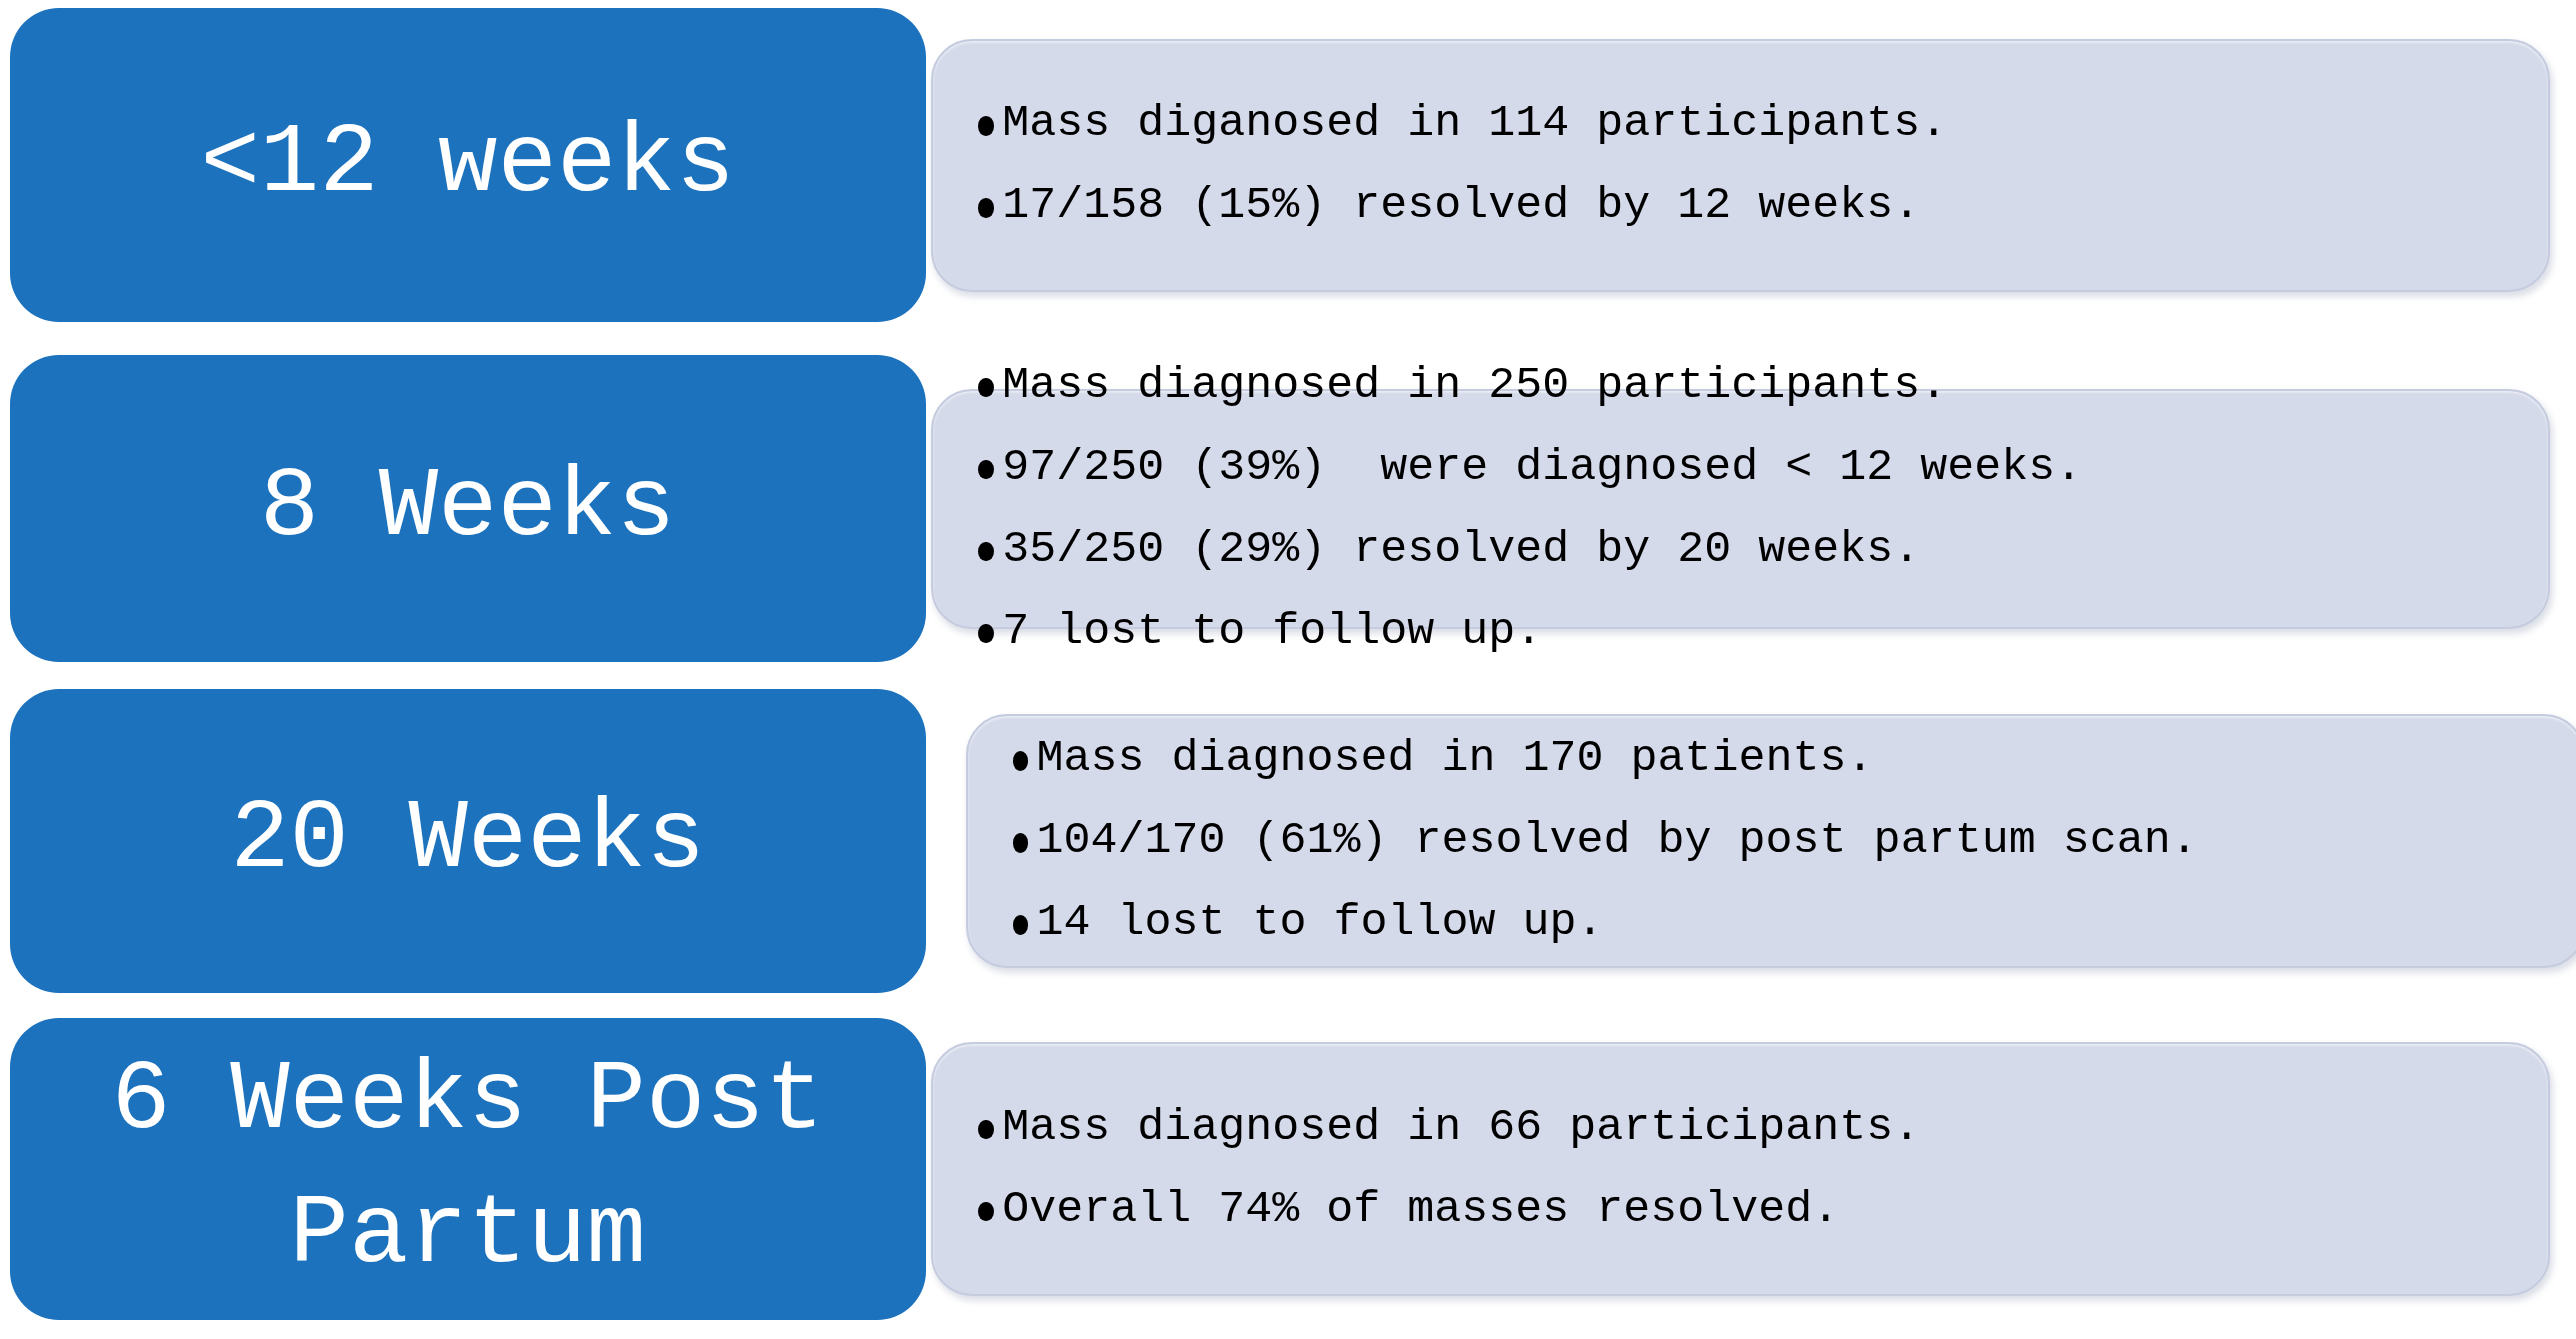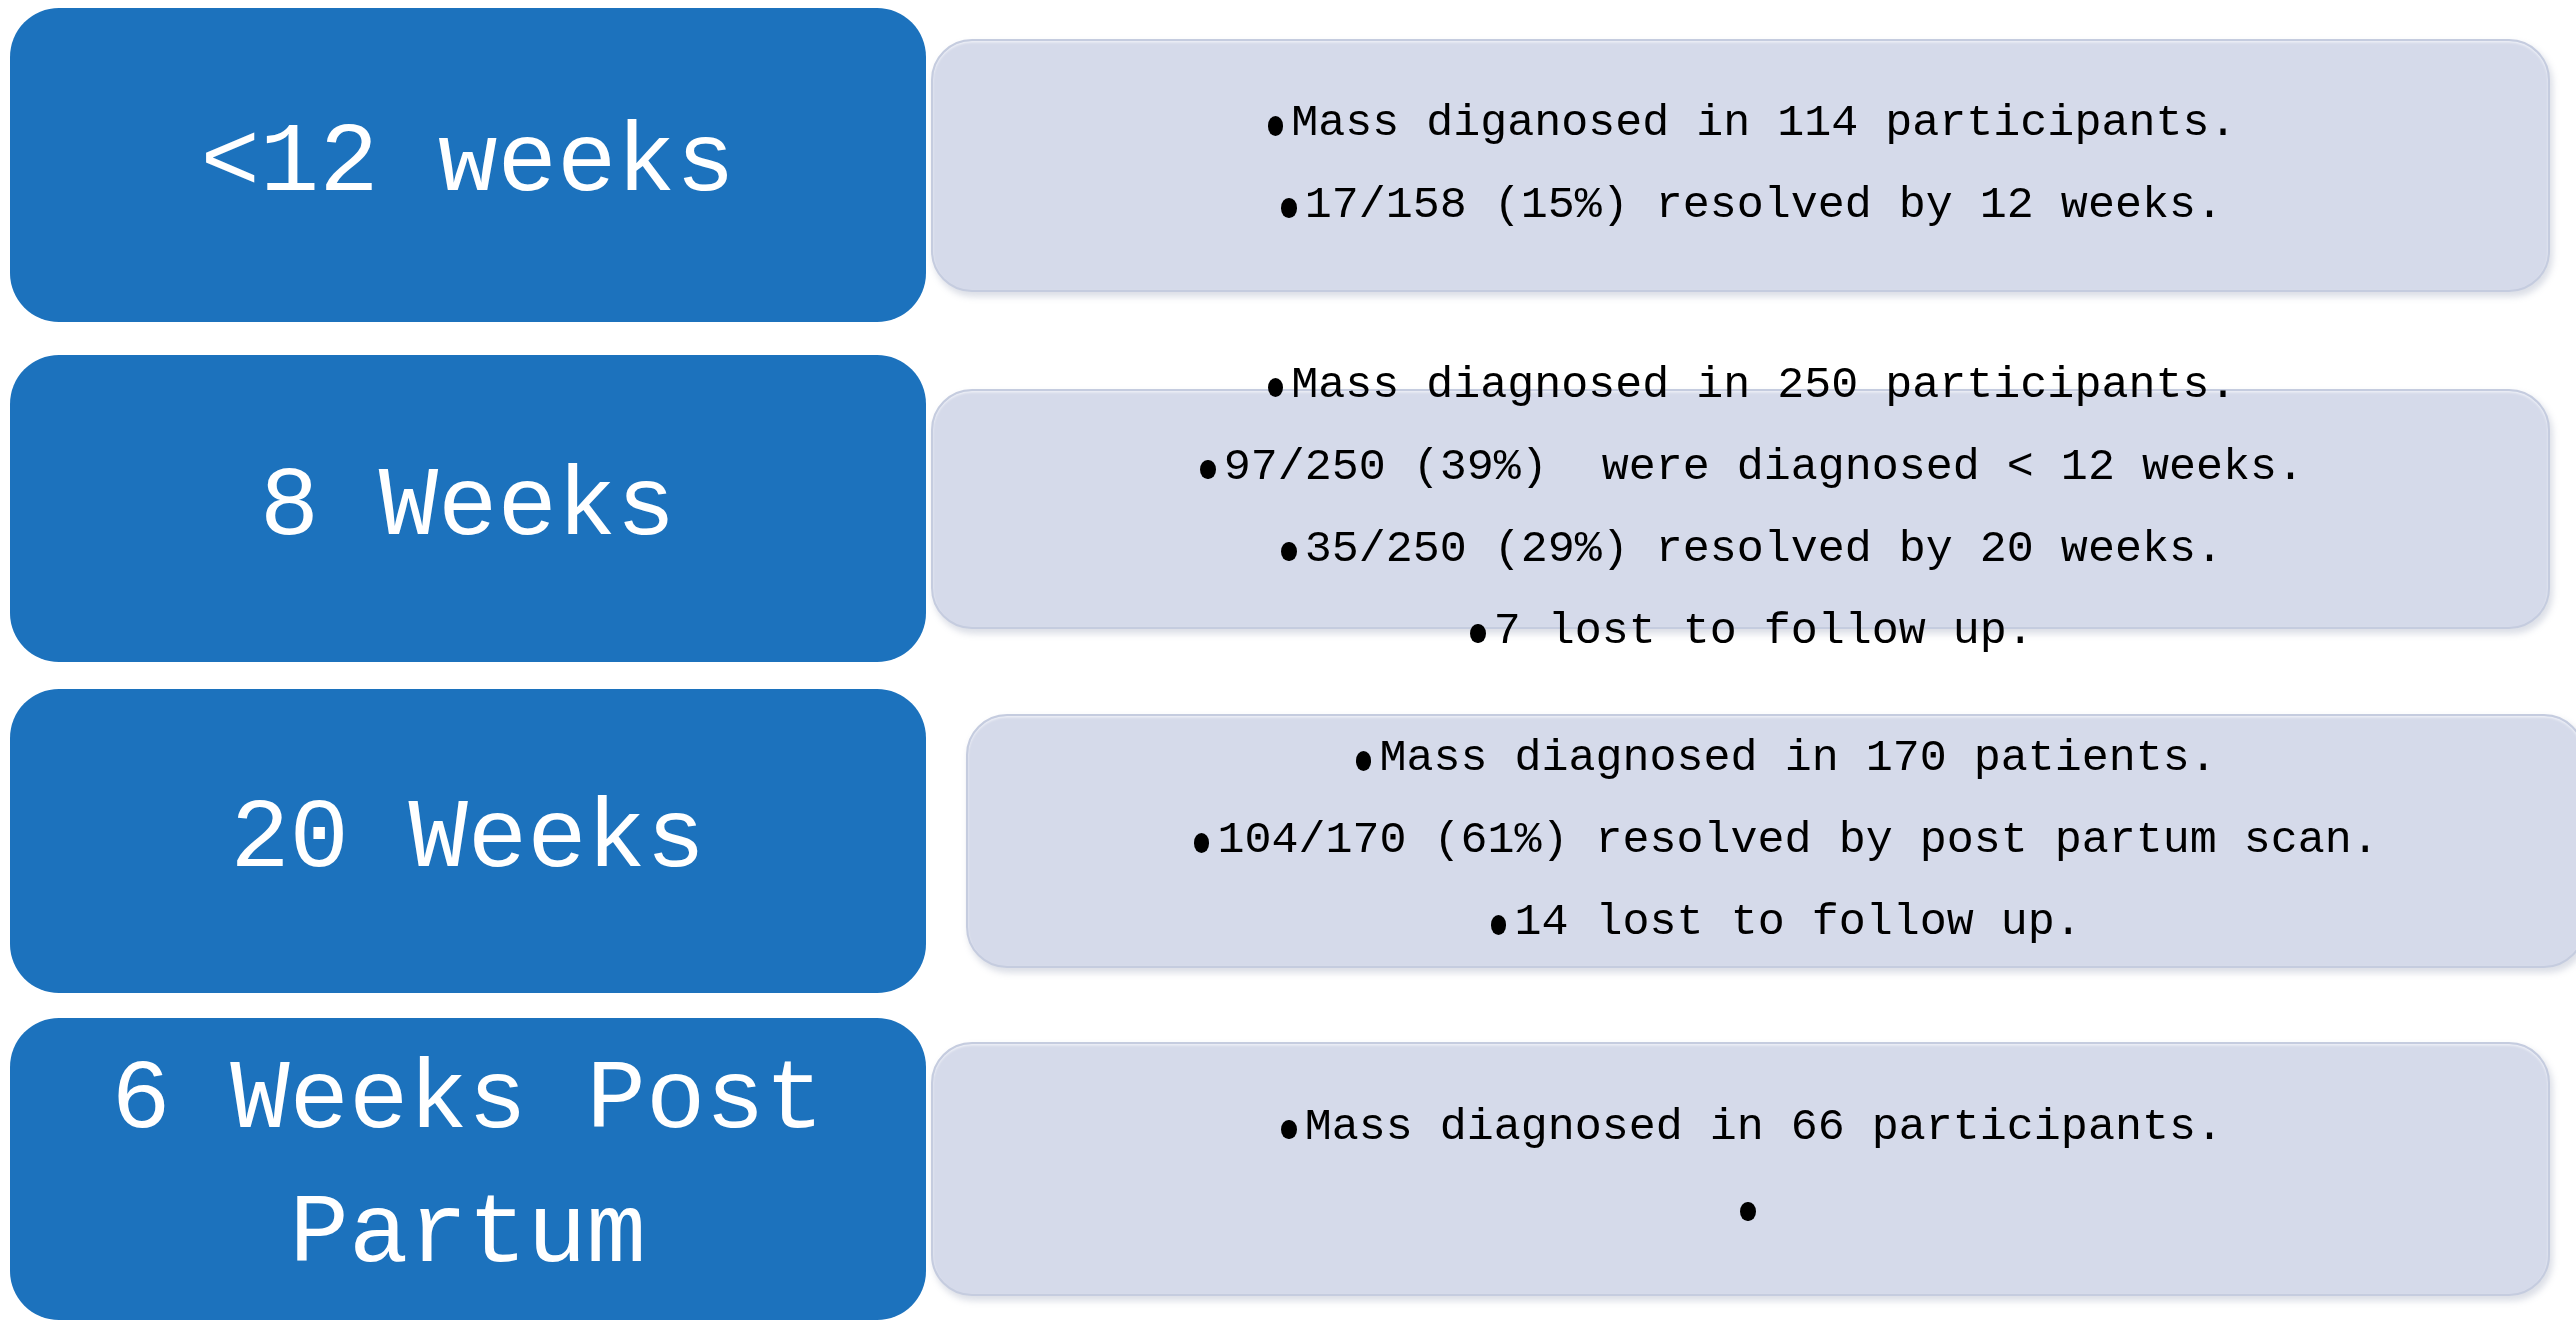--- a/index.html
+++ b/index.html
@@ -60,21 +60,20 @@
     background: #d5daea;
     border: 2.4px solid #c5ccdf;
     border-radius: 41px;
     box-sizing: border-box;
     display: flex;
     flex-direction: column;
     justify-content: center;
     padding: 0 23px 0 45px;
     box-shadow: 2.4px 4.9px 6.5px rgba(130, 140, 170, 0.28),
                 inset 0 1.6px 2.4px rgba(255, 255, 255, 0.6);
-    align-items: center;
   }
   .detail.d1 { height: 253px; }
   .detail.d2 { height: 240px; }
   .detail.d3 { height: 254px; margin-left: 40px; }
   .detail.d4 { height: 254px; }
 
   .bullet {
     display: flex;
     align-items: center;
     height: 82px;
@@ -166,19 +165,20 @@
       <div class="stage">
         <span class="stage-label">6 Weeks Post Partum</span>
       </div>
       <div class="detail d4">
         <div class="bullet">
           <span class="dot"></span>
           <span class="btext">Mass diagnosed in 66 participants.</span>
         </div>
         <div class="bullet">
           <span class="dot"></span>
+          <span class="btext">Overall 74% of masses resolved.</span>
         </div>
       </div>
     </div>
 
   </div>
 </div>
 
 
 </body></html>

